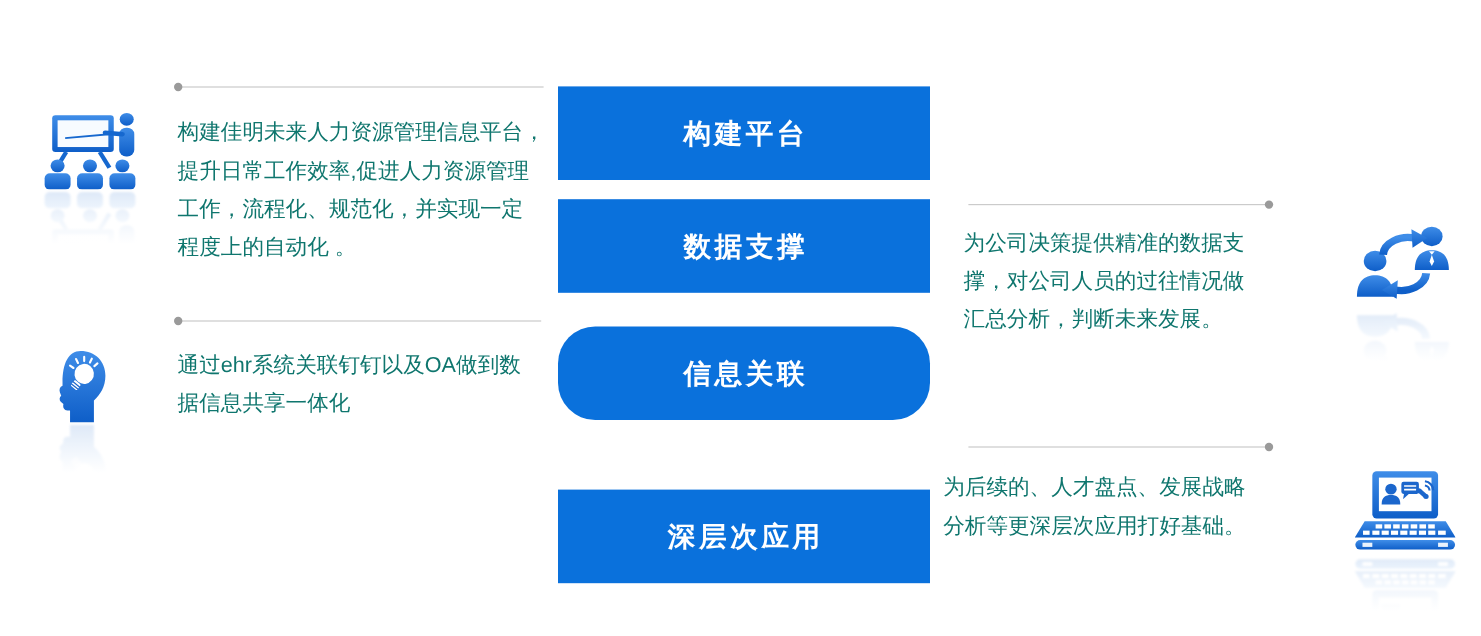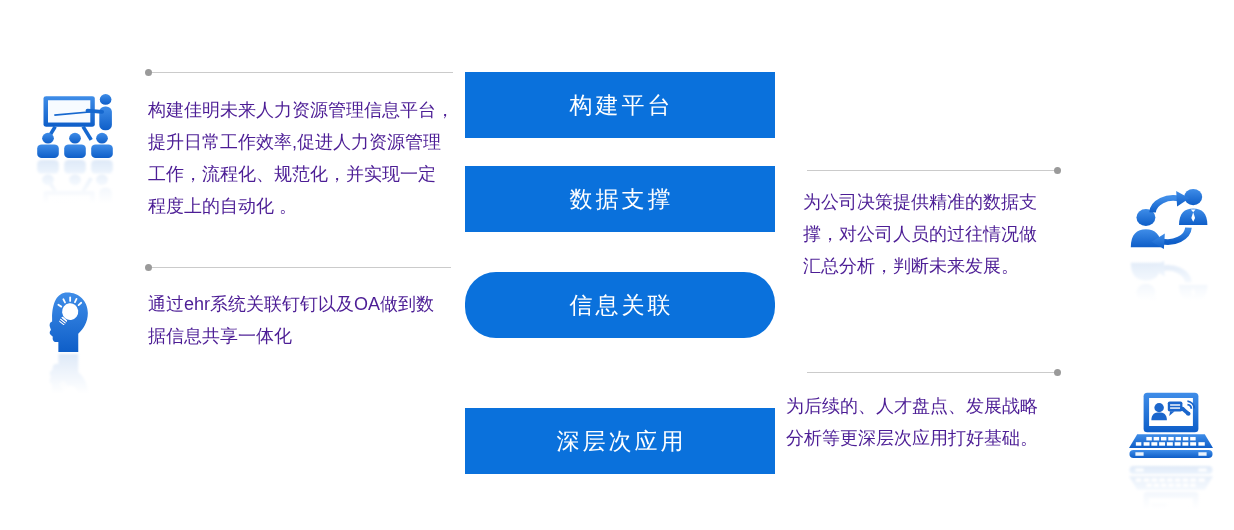--- a/index.html
+++ b/index.html
@@ -8,27 +8,27 @@
   .canvas {
     position:relative; width:1234px; height:530px; background:#ffffff;
     overflow:hidden; margin:0 auto;
   }
   
   .sep { position:absolute; height:1px; background:#cbcbcb; }
   .sep .dot { position:absolute; width:7px; height:7px; border-radius:50%; background:#9a9a9a; top:-3px; }
   .sep .dot.left  { left:-1px; }
   .sep .dot.right { right:-1px; }
   
-  .desc { position:absolute; color:#4c1d95; font-size:18px; line-height:32px; }
+  .desc { position:absolute; color:#0f766e; font-size:18px; line-height:32px; }
   .desc .line { white-space:nowrap; }
   
   .pillar {
-    position:absolute; left:465px; width:310px; height:66px;
+    position:absolute; left:465px; width:310px; height:78px;
     background:#0a71dc; color:#ffffff; display:flex; align-items:center; justify-content:center;
-    font-size:23px; font-weight:normal; letter-spacing:3px; text-indent:3px;
+    font-size:23px; font-weight:bold; letter-spacing:3px; text-indent:3px;
   }
   
   .icon-wrap { position:absolute; }
   .icon-wrap svg { display:block; }
   .icon-wrap svg.mirror { transform:scaleY(-1); opacity:.28; filter:blur(.8px); margin-top:2px; }
   .veil { position:absolute; left:-8px; right:-8px; z-index:2;
           background:linear-gradient(to bottom, rgba(255,255,255,.5) 0%, #ffffff 62%, #ffffff 100%); }
 </style>
 </head>
 <body>

